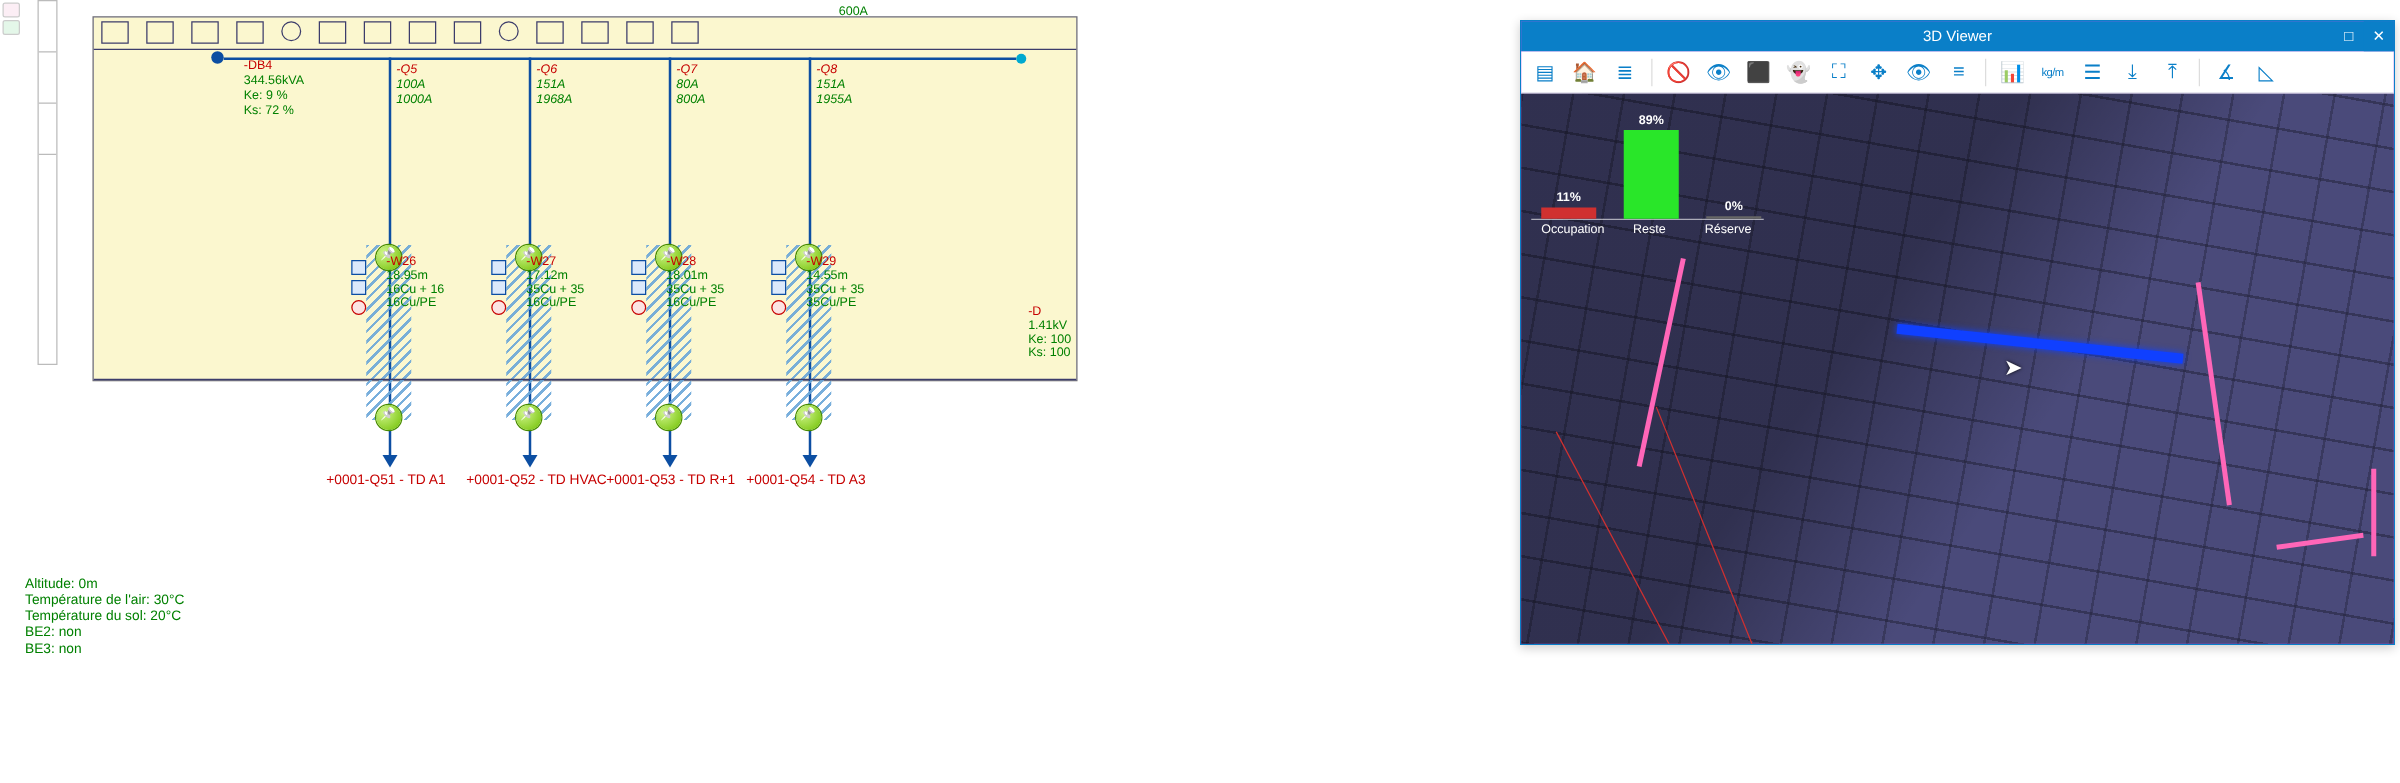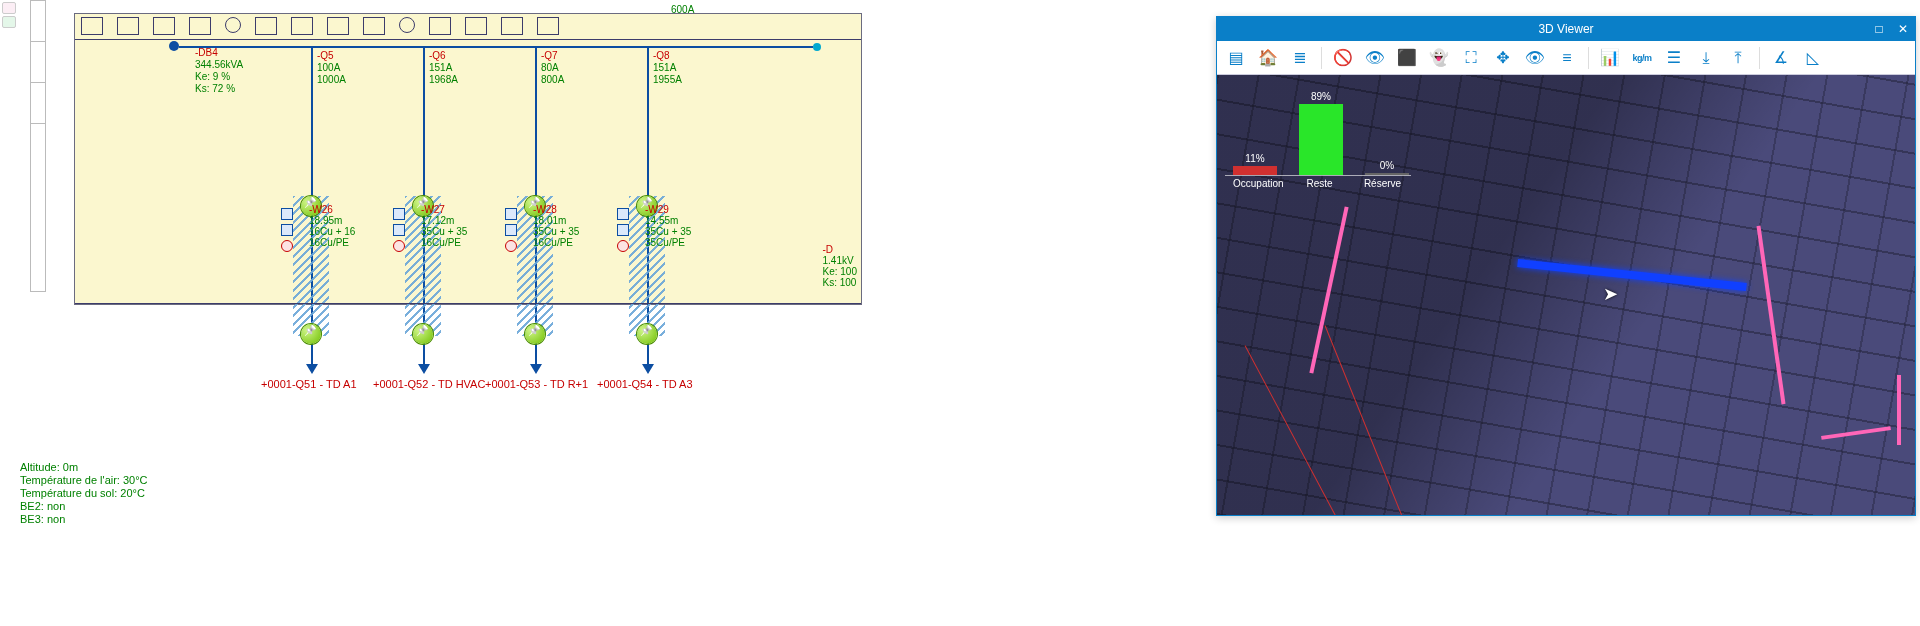--- a/index.html
+++ b/index.html
@@ -26,21 +26,21 @@
   .db4-block .id { color: #c60000; }
 
   .branch { position: absolute; top: 32px; width: 120px; }
   .branch .vline { position: absolute; left: 24px; top: 0; width: 0; border-left: 2px solid #0c4ea2; height: 156px; }
   .branch .vline.long { height: 320px; }
   .branch .arrow-down { position: absolute; left: 19px; top: 318px; width: 0; height: 0; border-left: 6px solid transparent; border-right: 6px solid transparent; border-top: 10px solid #0c4ea2; }
   .branch .pin { position: absolute; left: 14px; width: 20px; height: 20px; border-radius: 50%; background: radial-gradient(circle at 30% 30%, #cff58a, #6fbf00); box-shadow: 0 0 0 1px #4a8c00; }
   .branch .pin::after { content: "📌"; position: absolute; font-size: 10px; left: 3px; top: 1px; filter: grayscale(1) brightness(2); }
   .branch .pin.p1 { top: 150px; }
   .branch .pin.p2 { top: 278px; }
-  .branch .lbl-top { position: absolute; left: 30px; top: 4px; color: #008000; font-size: 10px; line-height: 12px; }
+  .branch .lbl-top { position: absolute; left: 30px; top: 4px; color: #008000; font-size: 10px; line-height: 12px; font-style: italic; }
   .branch .lbl-top .id { color: #c60000; }
   .branch .hatch { position: absolute; left: 6px; top: 150px; width: 36px; height: 140px;
     background: repeating-linear-gradient(135deg, #6aa6d8 0 2px, transparent 2px 6px); opacity: .9; }
   .branch .w-lbl { position: absolute; left: 22px; top: 158px; font-size: 10px; color: #008000; line-height: 11px; white-space: nowrap; }
   .branch .w-lbl .id { color: #c60000; }
   .branch .dev { position: absolute; left: -6px; top: 162px; width: 12px; height: 50px; }
   .branch .dev .d { width: 12px; height: 12px; margin-bottom: 4px; border: 1px solid #0c4ea2; background: #dbe9fb; }
   .branch .dev .d.r { border-color:#c60000; background:#fce3e3; border-radius:50%; }
 
   .branch .out-lbl { position: absolute; left: -26px; top: 332px; width: 120px; text-align: left; font-size: 11px; color: #c60000; white-space: nowrap; }
@@ -55,21 +55,21 @@
 
   
   .viewer { position: absolute; right: 4px; top: 16px; width: 700px; height: 500px; border: 1px solid #0a7fc8; box-shadow: 0 2px 8px rgba(0,0,0,0.2); background: #d946ef; }
   .viewer .titlebar { height: 24px; background: #0a7fc8; color: #fff; font-size: 12px; display: flex; align-items: center; justify-content: center; position: relative; }
   .viewer .titlebar .winbtns { position: absolute; right: 0; top: 0; display: flex; }
   .viewer .titlebar .wb { width: 24px; height: 24px; display:flex; align-items:center; justify-content:center; color:#fff; font-size:12px; }
   .viewer .titlebar .wb.close { background:#0a7fc8; }
   .viewer .toolbar { height: 34px; background: #fff; border-bottom: 1px solid #ccd; display: flex; align-items: center; padding: 0 4px; gap: 2px; }
   .viewer .toolbar .tb { width: 30px; height: 28px; display: inline-flex; align-items: center; justify-content: center; border-radius: 2px; font-size: 16px; color: #0a7fc8; }
   .viewer .toolbar .sep { width:1px; height:22px; background:#ddd; margin:0 4px; }
-  .viewer .toolbar .tb.kgm { font-size:9px; font-weight:bold; letter-spacing:-.5px; }
+  .viewer .toolbar .tb.kgm { font-size:9px; font-weight:normal; letter-spacing:-.5px; }
   .viewer .globe { position:absolute; right:8px; top:62px; width:38px; height:38px; border-radius:50%; background: radial-gradient(circle at 35% 30%, #555, #111); box-shadow: inset 0 0 0 1px #777; }
 
   .viewer .scene { position:absolute; left:0; top:58px; right:0; bottom:0; overflow:hidden;
     background:
       linear-gradient(125deg, rgba(0,0,0,0.35) 0 40%, rgba(0,0,0,0) 60%),
       #4a4a7a;
   }
   
   .scene .grid { position:absolute; inset:0;
     background:
@@ -87,21 +87,21 @@
   .scene .redln.r2 { left:108px; top:250px; transform:rotate(68deg); }
   .scene .cursor { position:absolute; left:386px; top:208px; font-size:18px; color:#fff; text-shadow:0 0 3px #000; }
 
   
   .chart { position:absolute; left:8px; top:64px; width:186px; font-size:10px; color:#fff; text-align:center; }
   .chart .bars { display:flex; align-items:flex-end; height:94px; gap:22px; padding:0 8px; }
   .chart .bar-wrap { width:44px; display:flex; flex-direction:column; align-items:center; }
   .chart .bar { width:44px; background:#d03030; }
   .chart .bar.green { background:#29e629; }
   .chart .bar.gray  { background:#666; }
-  .chart .val { font-size:10px; color:#fff; margin-bottom:2px; font-weight:normal; }
+  .chart .val { font-size:10px; color:#fff; margin-bottom:2px; font-weight:bold; }
   .chart .axis { border-top:1px solid rgba(255,255,255,.6); display:flex; gap:22px; padding:2px 8px 0; }
   .chart .ax { width:44px; font-size:10px; }
 
   
   .ruler { position:absolute; left:30px; top:0; width:16px; height:292px; border:1px solid #bbb; background:#fff; }
   .ruler .tick { width:100%; height:1px; background:#bbb; margin-top:40px; }
 </style>
 </head>
 <body>
 

